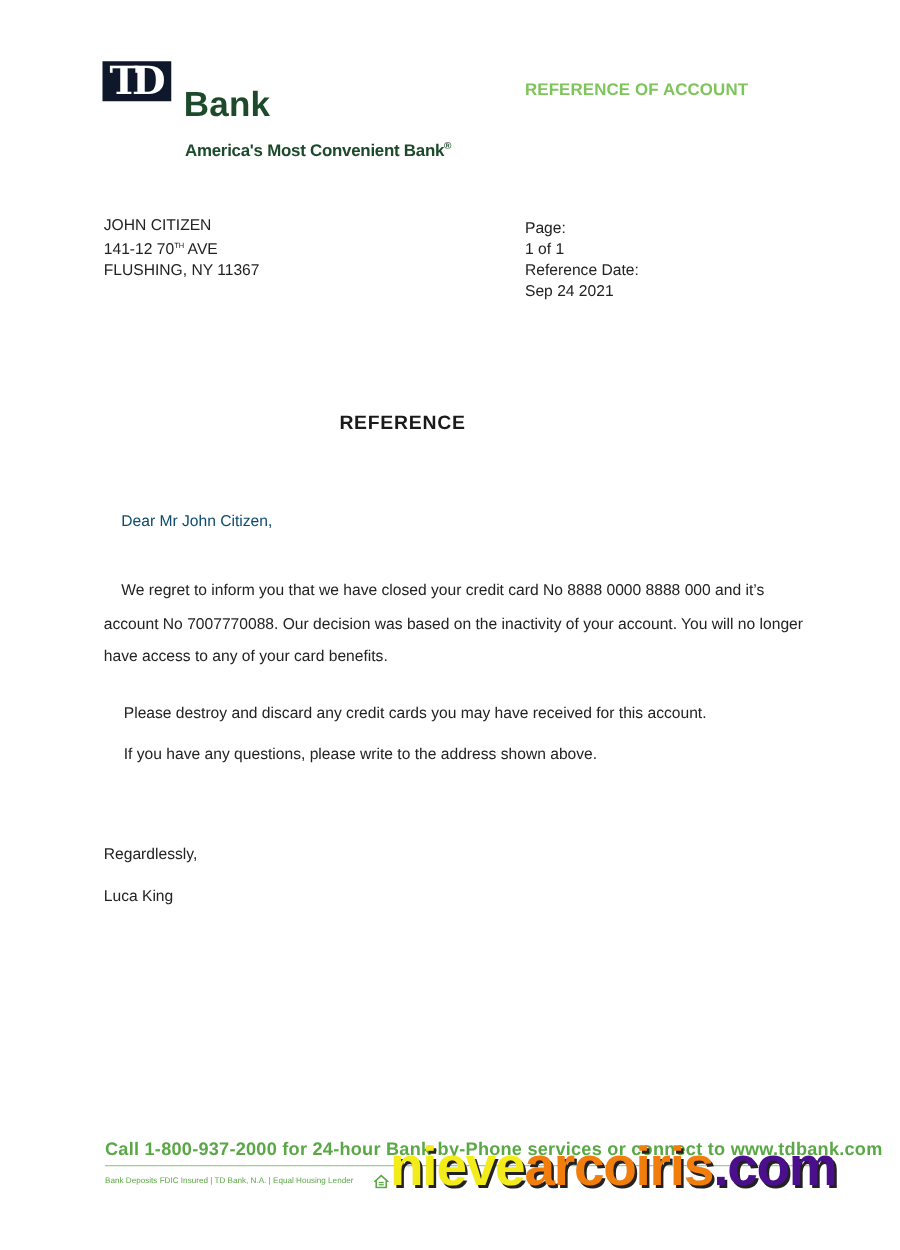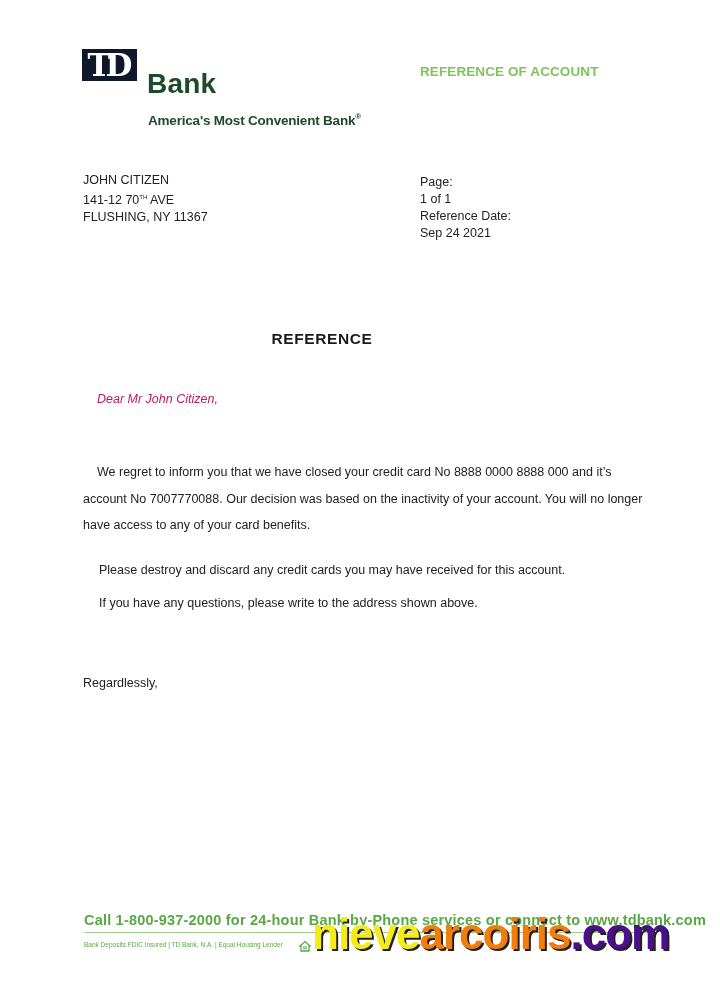--- a/index.html
+++ b/index.html
@@ -79,24 +79,23 @@
       text-align: center;
       font-size: 15.5px;
       font-weight: bold;
       letter-spacing: 0.6px;
       color: #1a1a1a;
       padding-left: 20px;
       margin-left: 24px;
     }
 
     .salutation {
-      left: 97px; top: 392px;
-      font-size: 12.5px;
-      color: #be185d;
-      font-style: italic;
+      left: 97px; top: 410px;
+      font-size: 12.5px;
+      color: #0c4a6e;
     }
 
     .para1 {
       left: 83px; top: 459px;
       width: 570px;
       font-size: 12.5px;
       line-height: 26.5px;
       color: #222;
     }
     .para1 .indent { display: inline-block; width: 14px; }
@@ -191,20 +190,21 @@
 
 <div class="abs salutation">Dear Mr John Citizen,</div>
 
 <div class="abs para1"><span class="indent"></span><span>We regret to inform you that we have closed your credit card No 8888 0000 8888 000 and it’s account No 7007770088. Our decision was based on the inactivity of your account. You will no longer have access to any of your card benefits.</span></div>
 
 <div class="abs para2">Please destroy and discard any credit cards you may have received for this account.</div>
 <div class="abs para3">If you have any questions, please write to the address shown above.</div>
 
 <div class="abs closing">
   <div>Regardlessly,</div>
+  <div>Luca King</div>
 </div>
 
 <div class="abs footer-call">Call 1-800-937-2000 for 24-hour Bank-by-Phone services or connect to www.tdbank.com</div>
 <div class="abs footer-rule"></div>
 <div class="abs footer-small">Bank Deposits FDIC Insured | TD Bank, N.A. | Equal Housing Lender</div>
 <div class="abs house-icon">
   <svg width="12" height="12" viewBox="0 0 12 12">
     <path d="M1 6 L6 1.5 L11 6 L10 6 L10 11 L2 11 L2 6 Z" fill="none" stroke="#5aa845" stroke-width="1.3"></path>
     <rect x="4" y="6.5" width="4" height="1" fill="#5aa845"></rect>
     <rect x="4" y="8.3" width="4" height="1" fill="#5aa845"></rect>

